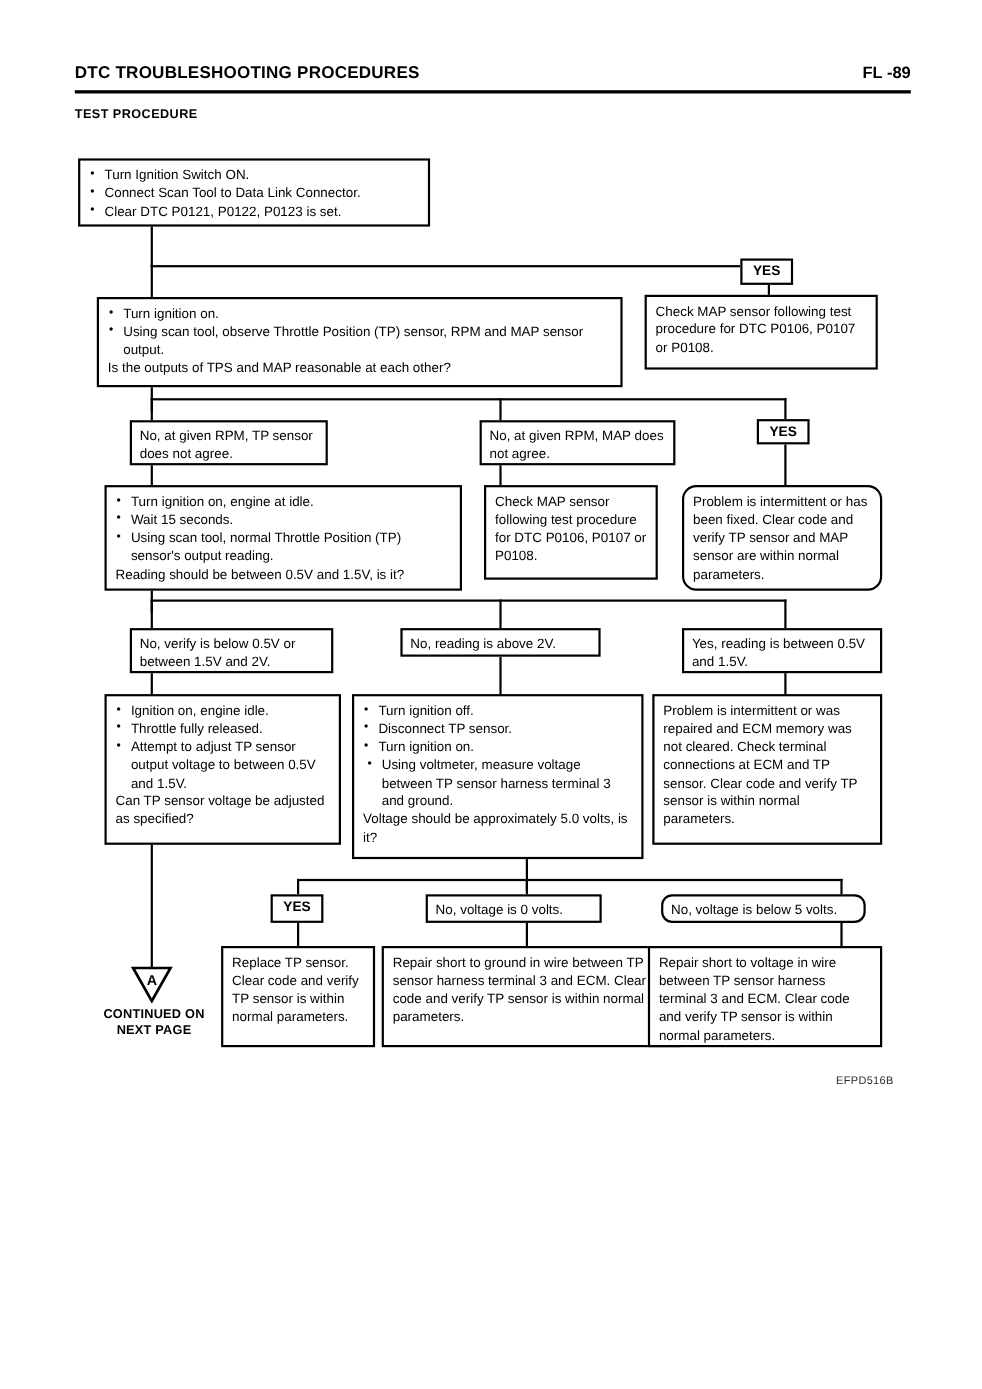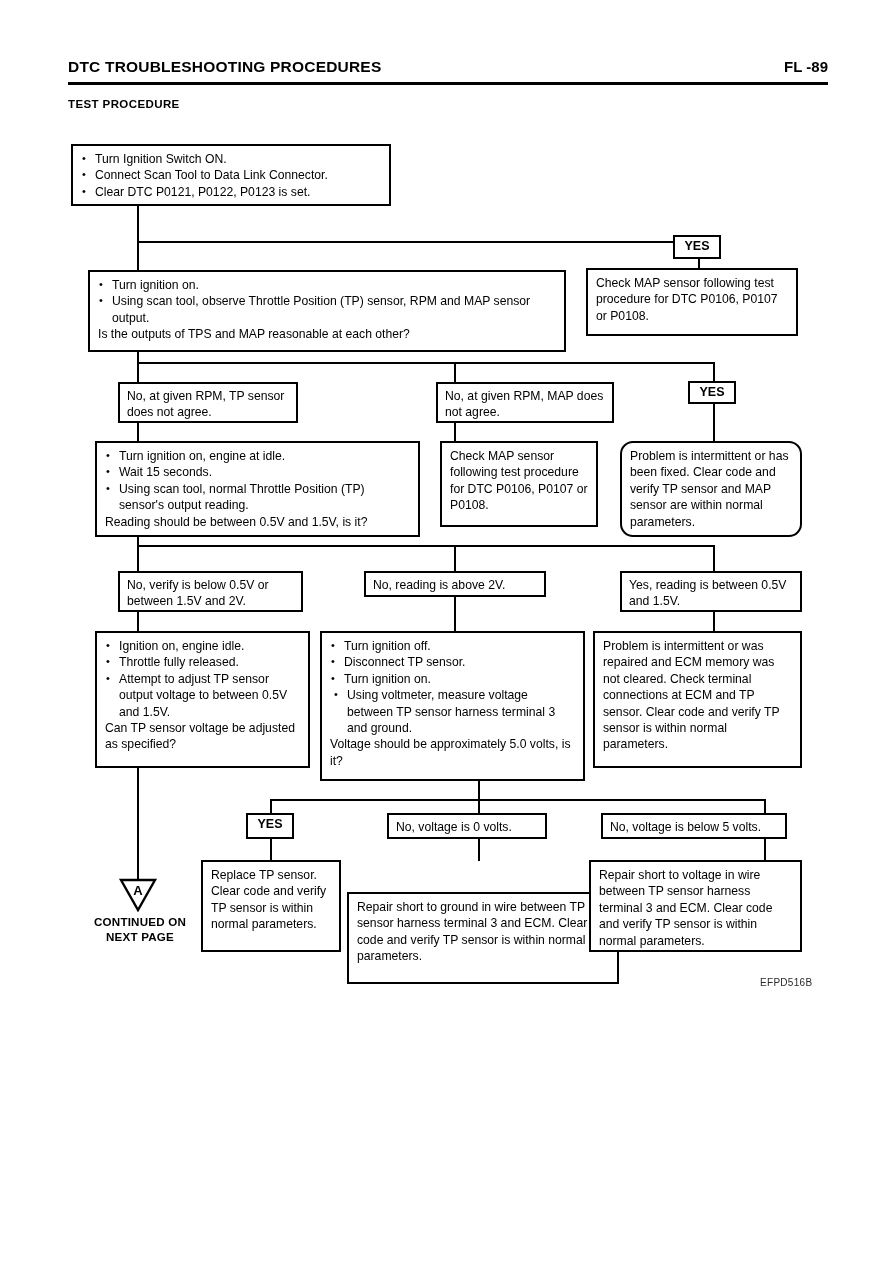--- a/index.html
+++ b/index.html
@@ -272,27 +272,27 @@
   </div>
 
   <div class="box" style="left:593px; top:631px; width:209px; height:137px;">
     <div class="plain-line">Problem is intermittent or was repaired and ECM memory was not cleared. Check terminal connections at ECM and TP sensor. Clear code and verify TP sensor is within normal parameters.</div>
   </div>
 
   <div class="box yes" style="left:246px; top:813px; width:48px; height:26px;">YES</div>
 
   <div class="box label" style="left:387px; top:813px; width:160px; height:26px;">No, voltage is 0 volts.</div>
 
-  <div class="box label" style="left:601px; top:813px; width:186px; height:26px;">No, voltage is below 5 volts.</div>
+  <div class="box label" style="left:601px; top:813px; width:186px; height:26px;border-radius:10px;">No, voltage is below 5 volts.</div>
 
   <div class="box" style="left:201px; top:860px; width:140px; height:92px;">
     <div class="plain-line">Replace TP sensor. Clear code and verify TP sensor is within normal parameters.</div>
   </div>
 
-  <div class="box" style="left:347px; top:860px; width:272px; height:92px;margin-top:32px;">
+  <div class="box" style="left:347px; top:860px; width:272px; height:92px;">
     <div class="plain-line">Repair short to ground in wire between TP sensor harness terminal 3 and ECM. Clear code and verify TP sensor is within normal parameters.</div>
   </div>
 
   <div class="box" style="left:589px; top:860px; width:213px; height:92px;">
     <div class="plain-line">Repair short to voltage in wire between TP sensor harness terminal 3 and ECM. Clear code and verify TP sensor is within normal parameters.</div>
   </div>
 
   <div class="tri-wrap">
     <svg class="tri-svg" width="40" height="34" viewBox="0 0 40 34" aria-hidden="true">
       <polygon points="3,2 37,2 20,32" fill="#ffffff" stroke="#000000" stroke-width="2.4"></polygon>

